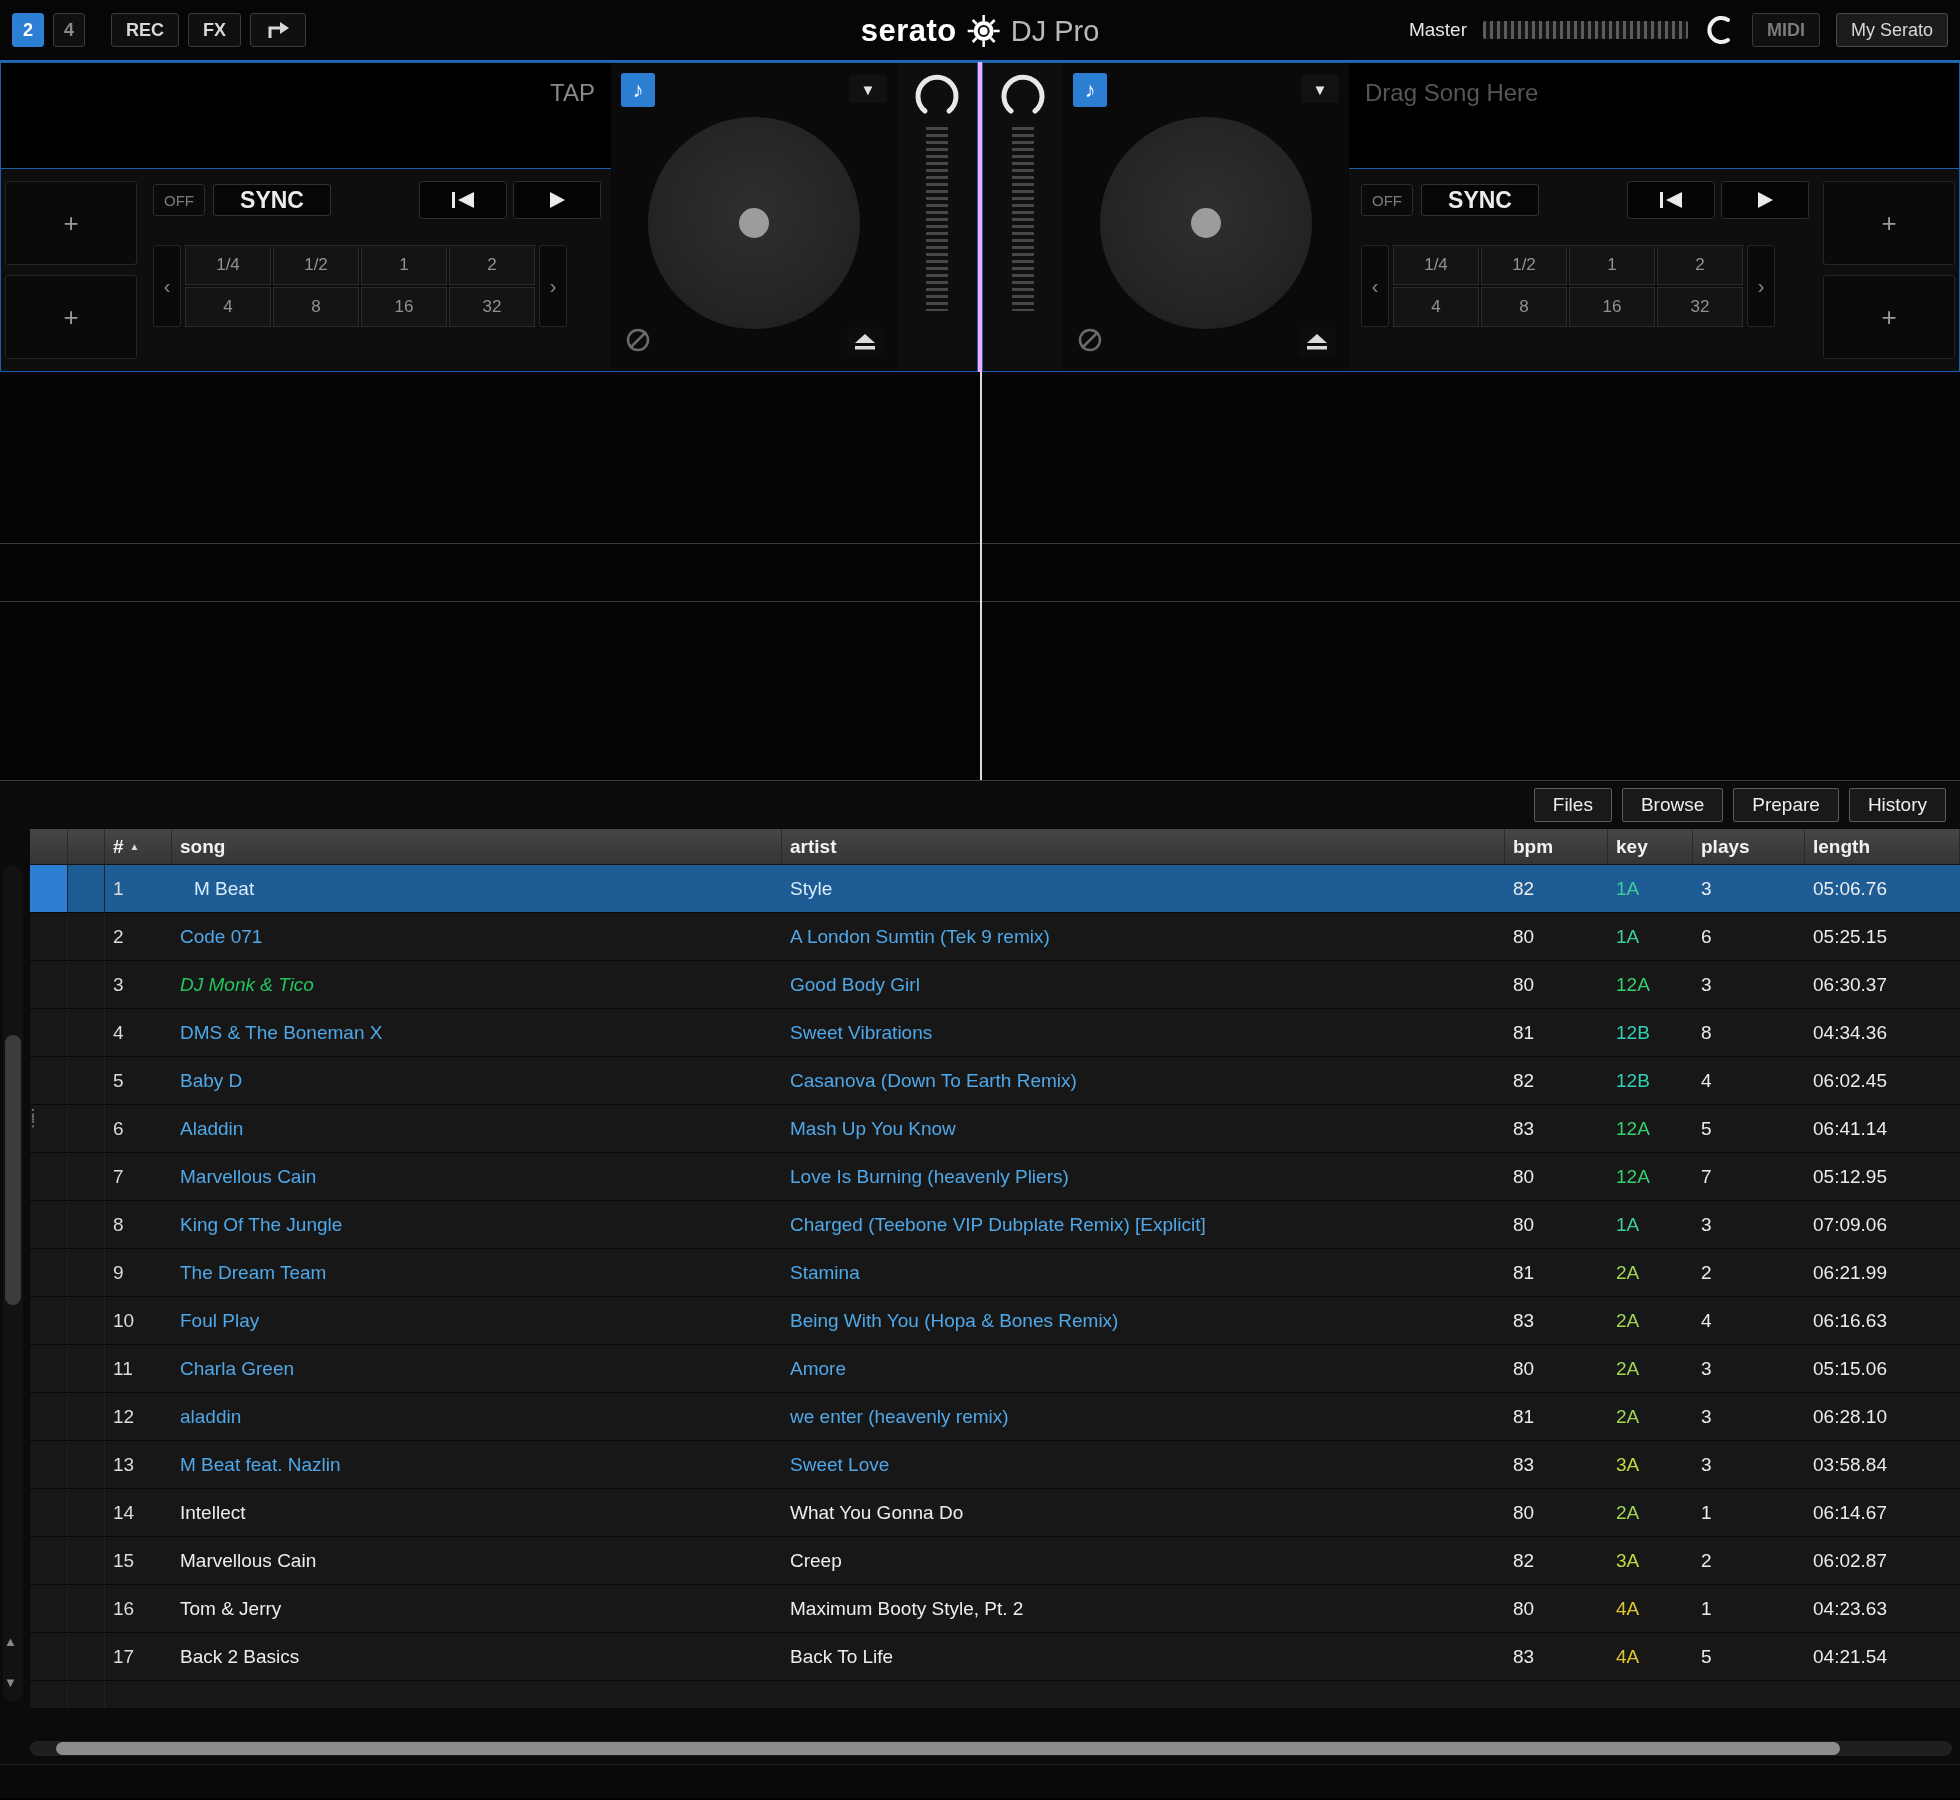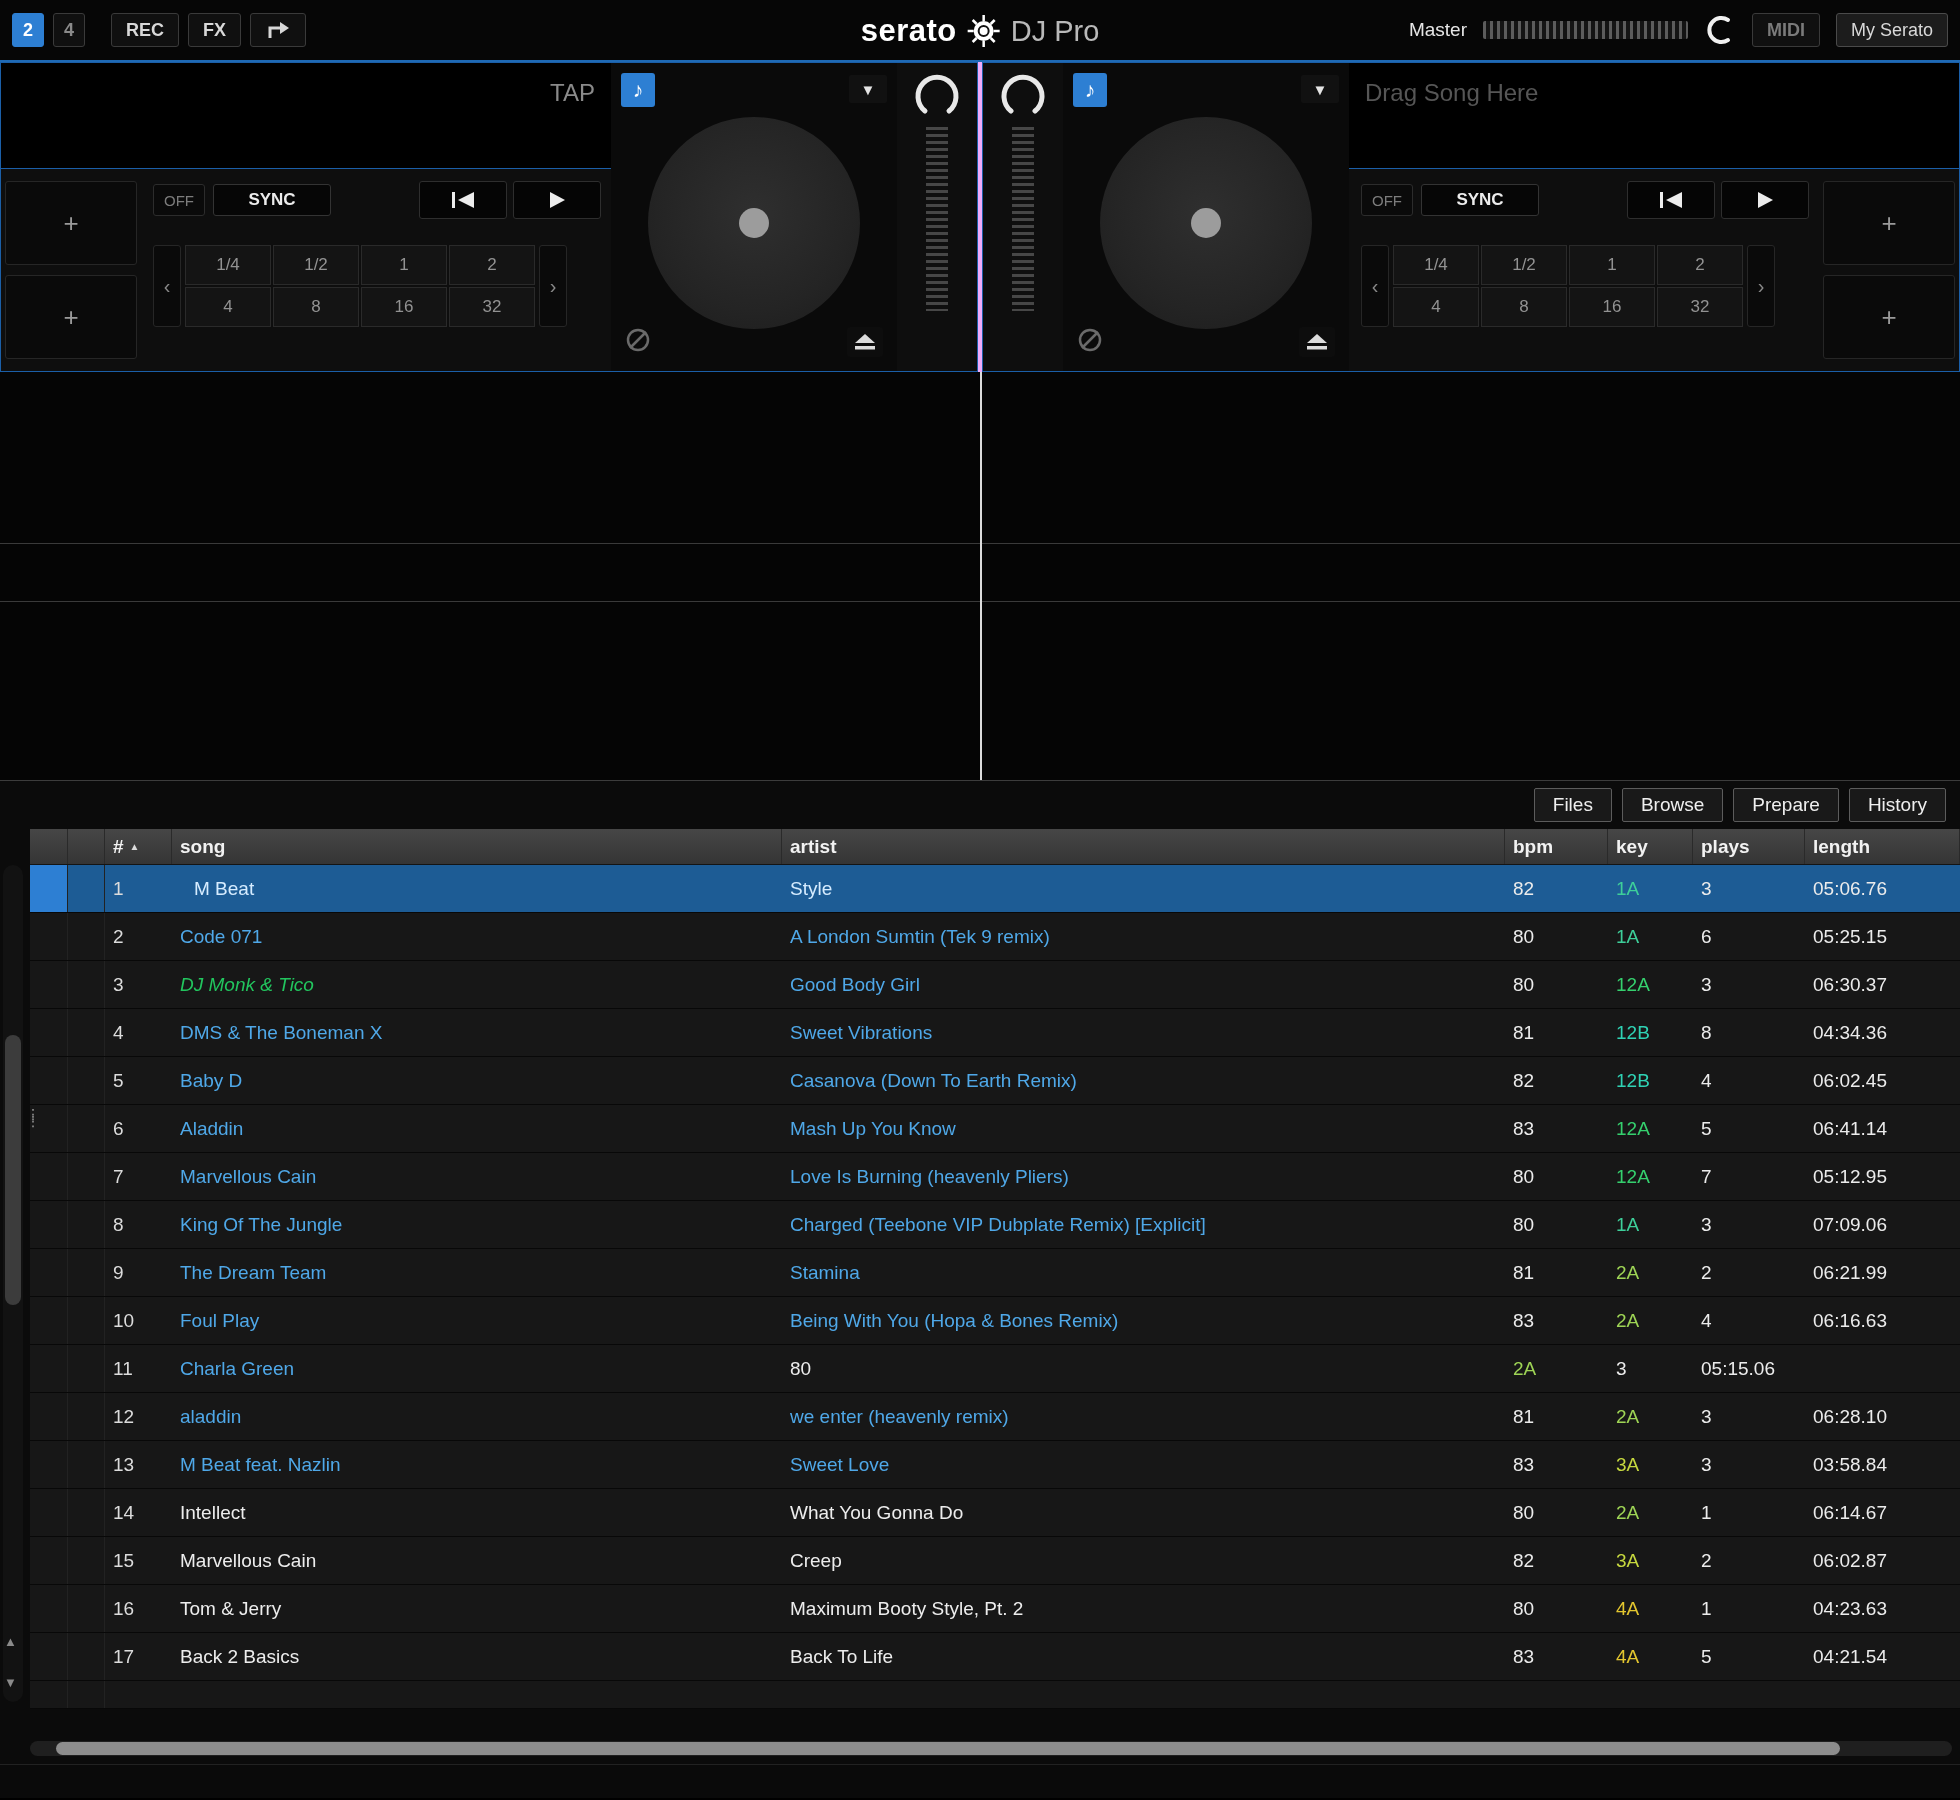--- a/index.html
+++ b/index.html
@@ -31,21 +31,21 @@
   .title-box { height:106px; background:#000; border-bottom:1px solid #1b5fa8; display:flex; padding:16px 16px 0; font-size:24px; }
   .title-box.tap { justify-content:flex-end; color:#8a8a8a; }
   .title-box.drag { justify-content:flex-start; color:#565656; }
   .deck-lower { flex:1; display:flex; }
   .deck.reversed .deck-lower { flex-direction:row-reverse; }
   .plus-col { width:140px; display:flex; flex-direction:column; gap:10px; padding:12px 4px; }
   .plus-cell { flex:1; background:#0a0a0a; border:1px solid #262626; border-radius:3px; color:#9a9a9a; font-size:26px; display:flex; align-items:center; justify-content:center; }
   .ctrl-col { flex:1; padding:12px 10px 10px 12px; display:flex; flex-direction:column; min-width:0; }
   .ctrl-row1 { display:flex; align-items:center; gap:8px; }
   .btn-off { height:32px; padding:0 10px; background:#0a0a0a; border:1px solid #2c2c2c; border-radius:3px; color:#7c7c7c; font-size:15px; display:flex; align-items:center; }
-  .btn-sync { height:32px; width:118px; background:#060606; border:1px solid #333; border-radius:3px; color:#ececec; font-size:17px; font-weight:bold; display:flex; align-items:center; justify-content:center; }
+  .btn-sync { height:32px; width:118px; background:#060606; border:1px solid #333; border-radius:3px; color:#ececec; font-size:23px; font-weight:bold; display:flex; align-items:center; justify-content:center; }
   .transport { margin-left:auto; display:flex; gap:6px; }
   .t-btn { width:88px; height:38px; background:#050505; border:1px solid #2e2e2e; border-radius:3px; display:flex; align-items:center; justify-content:center; }
   .ctrl-row2 { margin-top:26px; display:flex; align-items:stretch; gap:4px; }
   .loop-arrow { width:28px; background:#0a0a0a; border:1px solid #262626; color:#8a8a8a; font-size:20px; display:flex; align-items:center; justify-content:center; border-radius:3px; }
   .loop-grid { display:grid; grid-template-columns:repeat(4,86px); grid-template-rows:40px 40px; gap:2px; }
   .loop-cell { background:#141414; border:1px solid #2a2a2a; color:#929292; font-size:17px; display:flex; align-items:center; justify-content:center; }
   .jog-col { width:286px; position:relative; background:#0a0a0a; }
   .note-btn { position:absolute; top:10px; left:10px; width:34px; height:34px; background:#2d7fd3; border-radius:3px; color:#fff; font-size:21px; display:flex; align-items:center; justify-content:center; }
   .dd-btn { position:absolute; top:12px; right:10px; width:38px; height:28px; background:#111; color:#e4e4e4; font-size:15px; display:flex; align-items:center; justify-content:center; border-radius:2px; }
   .jog { position:absolute; top:54px; left:50%; transform:translateX(-50%); width:212px; height:212px; border-radius:50%; background:radial-gradient(circle at 50% 45%,#2f2f2f 0%,#242424 62%,#1b1b1b 100%); display:flex; align-items:center; justify-content:center; }
@@ -438,20 +438,21 @@
     <div class="cell cell-bpm">83</div>
     <div class="cell cell-key" style="color: rgb(158, 212, 85);">2A</div>
     <div class="cell cell-plays">4</div>
     <div class="cell cell-length">06:16.63</div>
   </div>
             <div class="row lib-grid">
     <div class="cell cell-sel"></div>
     <div class="cell cell-art"></div>
     <div class="cell cell-num">11</div>
     <div class="cell cell-artist" style="color: rgb(79, 168, 232);">Charla Green</div>
+    <div class="cell cell-song" style="color: rgb(79, 168, 232);">Amore</div>
     <div class="cell cell-bpm">80</div>
     <div class="cell cell-key" style="color: rgb(158, 212, 85);">2A</div>
     <div class="cell cell-plays">3</div>
     <div class="cell cell-length">05:15.06</div>
   </div>
             <div class="row lib-grid">
     <div class="cell cell-sel"></div>
     <div class="cell cell-art"></div>
     <div class="cell cell-num">12</div>
     <div class="cell cell-artist" style="color: rgb(79, 168, 232);">aladdin</div>

